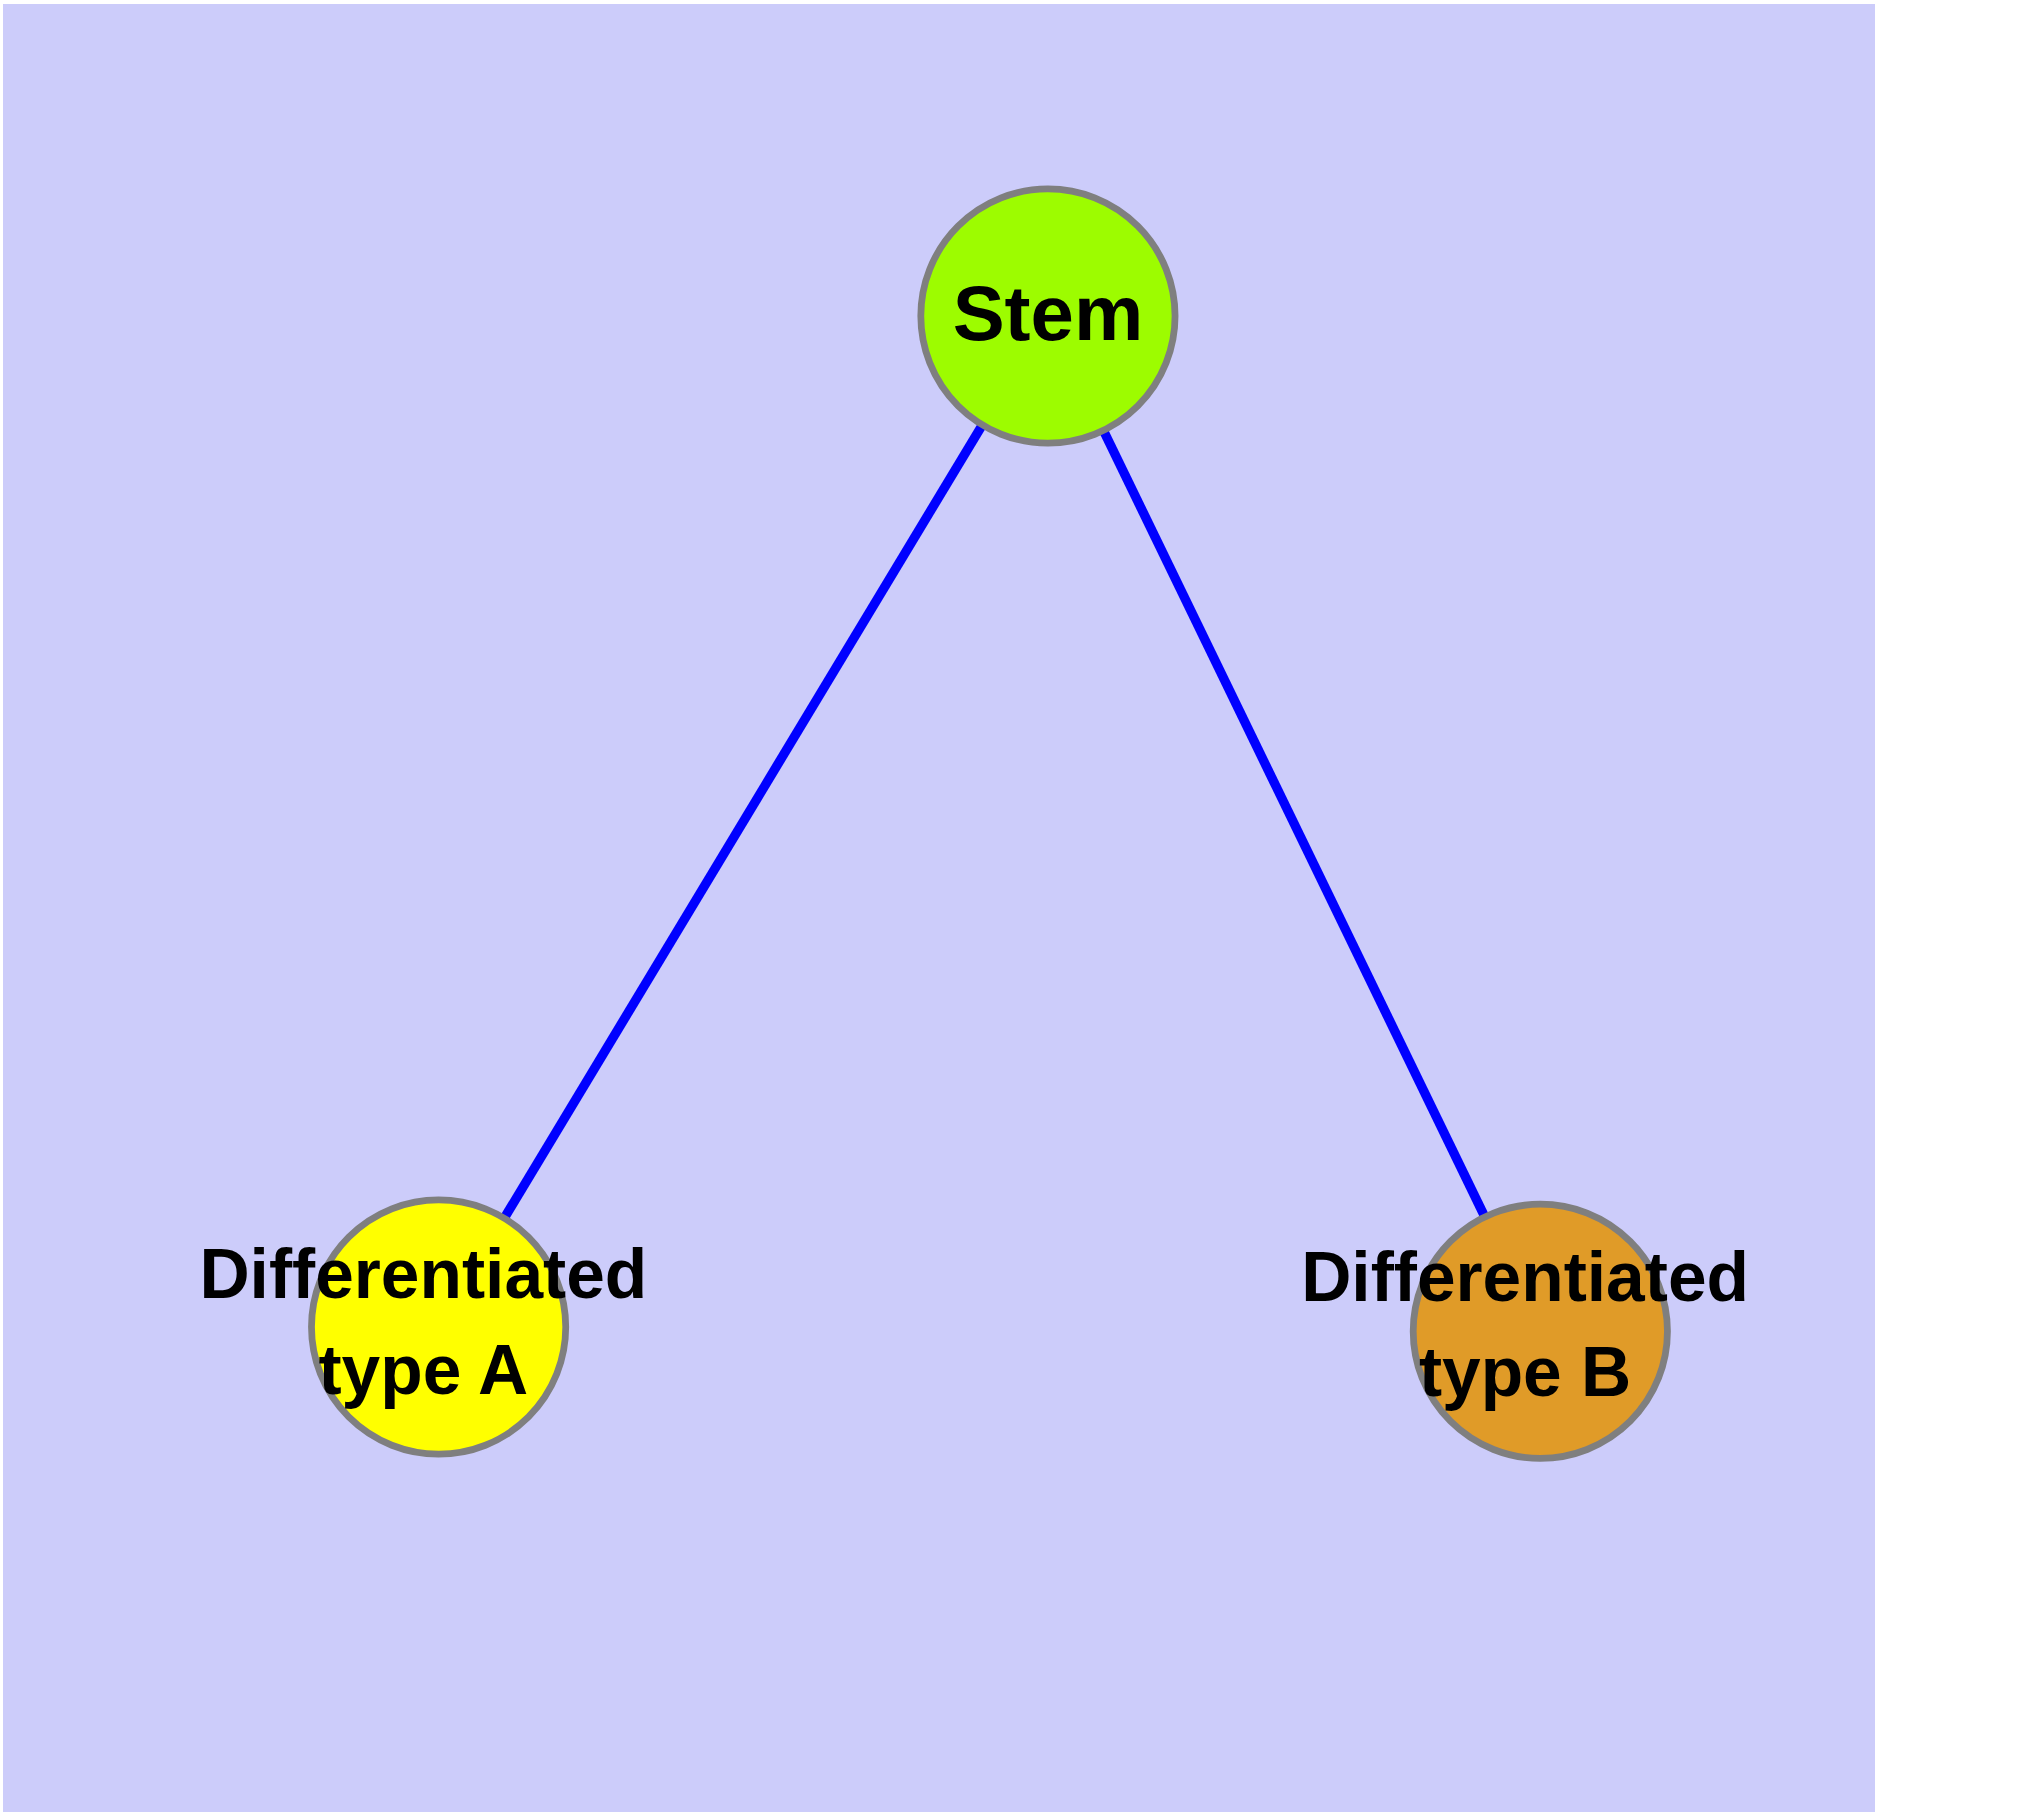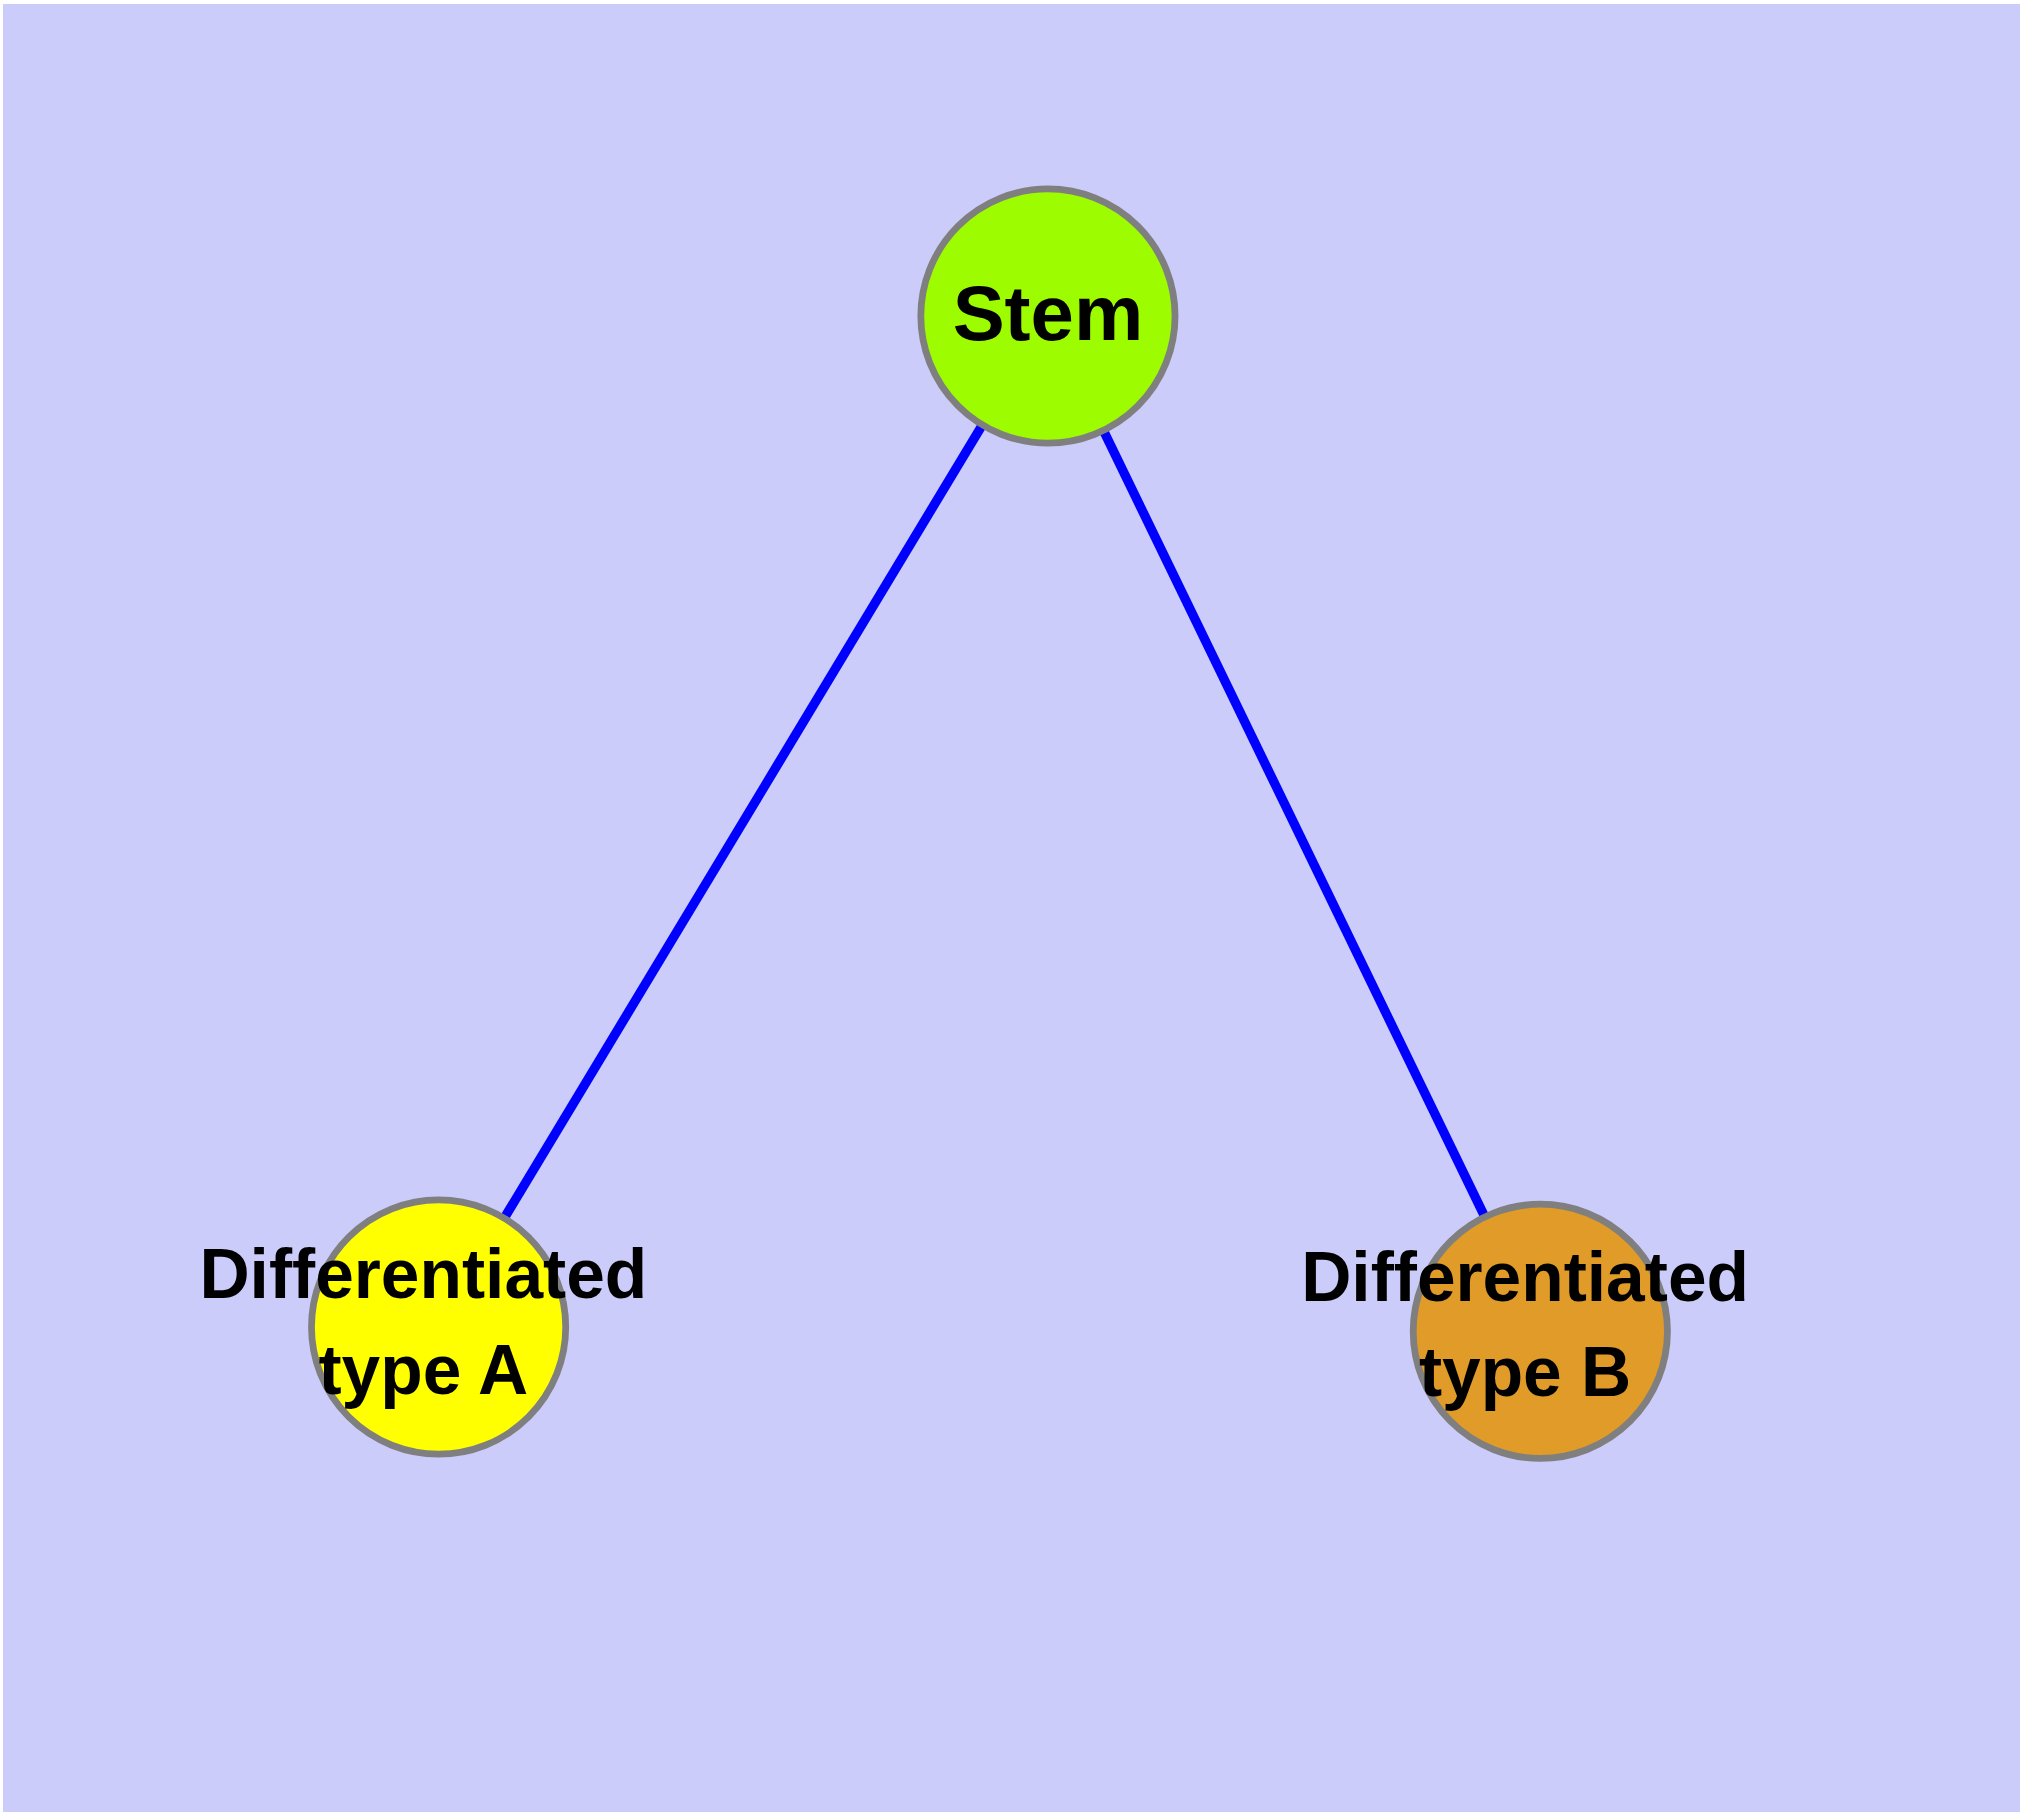--- a/index.html
+++ b/index.html
@@ -18,21 +18,21 @@
     left: 0;
     top: 0;
     width: 2021px;
     height: 1812px;
     background: #ffffff;
   }
   #plot-area {
     position: absolute;
     left: 3.4px;
     top: 4.2px;
-    width: 2017px;
+    width: 1872px;
     height: 1808px;
     background: #ccccfa;
     overflow: hidden;
   }
   svg.graph {
     position: absolute;
     left: 0;
     top: 0;
     width: 2017px;
     height: 1808px;

